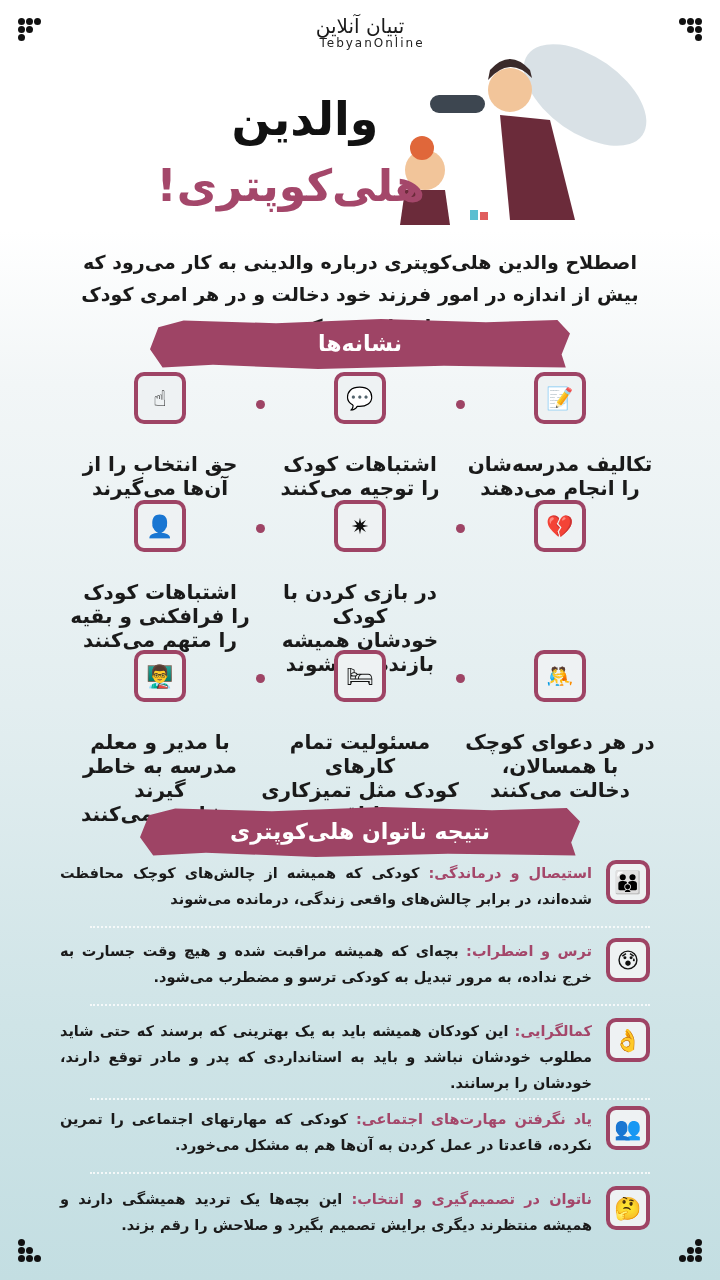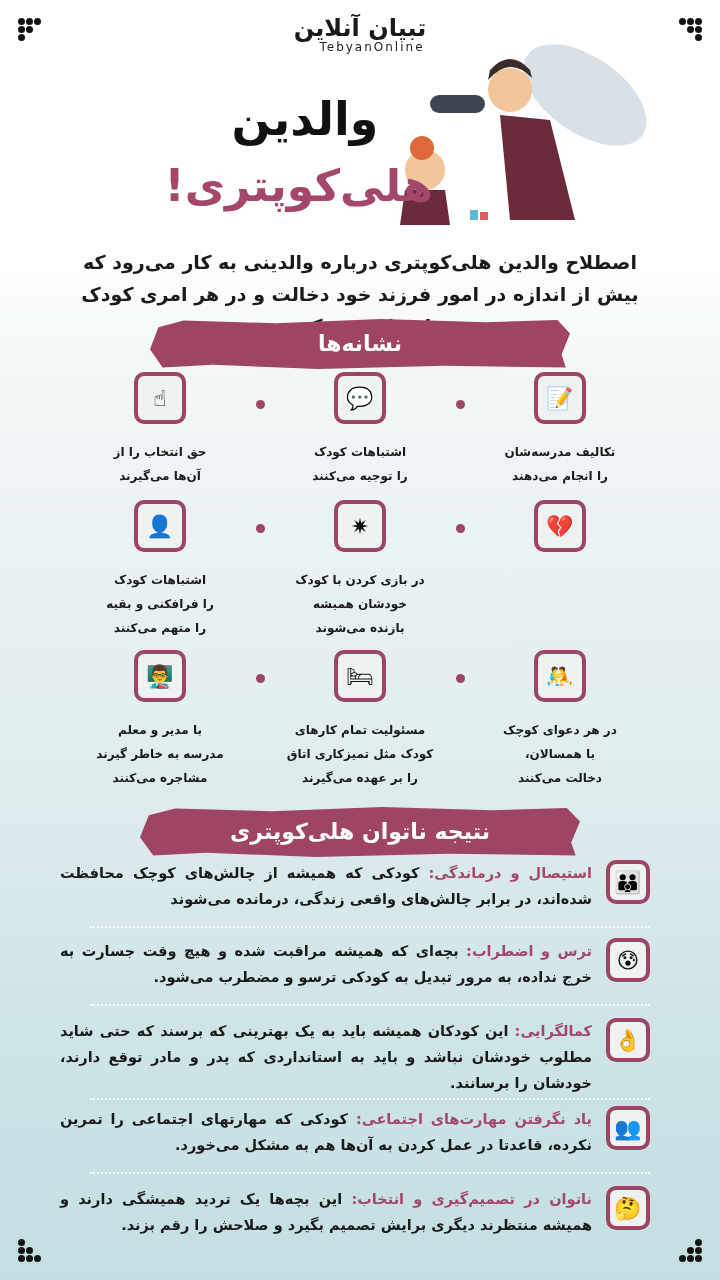--- a/index.html
+++ b/index.html
@@ -3,33 +3,33 @@
 <meta charset="utf-8">
 <style>
   html,body{margin:0;padding:0;}
   body{width:720px;height:1280px;overflow:hidden;position:relative;
     font-family:"DejaVu Sans","Liberation Sans",sans-serif;
     background:linear-gradient(180deg,#ffffff 0%,#ffffff 18%,#f2f6f7 30%,#e3eef0 55%,#cfe4e7 80%,#c3dee2 100%);
     direction:rtl;color:#1a1a1a;}
   .corner{position:absolute;width:30px;height:30px;}
   .corner span{position:absolute;width:7px;height:7px;border-radius:50%;background:#111;}
   .logo{position:absolute;top:14px;left:0;width:720px;text-align:center;direction:ltr;}
-  .logo .fa{font-size:24px;font-weight:bold;letter-spacing:1px;}
+  .logo .fa{font-size:20px;font-weight:normal;letter-spacing:1px;}
   .logo .en{font-size:12px;letter-spacing:2px;color:#222;margin-top:-2px;margin-left:24px;}
   .title1{position:absolute;top:92px;left:205px;width:200px;text-align:center;font-size:46px;font-weight:bold;color:#111;}
-  .title2{position:absolute;top:160px;left:193px;width:240px;text-align:center;font-size:44px;font-weight:bold;color:#a4476a;}
+  .title2{position:absolute;top:160px;left:185px;width:240px;text-align:center;font-size:44px;font-weight:bold;color:#a4476a;}
   .illus{position:absolute;top:20px;left:400px;width:300px;height:210px;}
   .intro{position:absolute;top:246px;left:70px;width:580px;text-align:center;font-size:19px;font-weight:bold;line-height:32px;}
   .banner{position:absolute;height:52px;background:#9e4465;color:#fff;text-align:center;font-size:22px;font-weight:bold;line-height:52px;
     clip-path:polygon(2% 18%,8% 5%,30% 10%,55% 2%,80% 8%,97% 4%,100% 30%,98% 70%,99% 95%,70% 92%,40% 98%,15% 90%,3% 95%,0% 60%);}
   .grid{position:absolute;left:60px;width:600px;}
   .cell{position:absolute;width:200px;text-align:center;}
   .icon-box{width:44px;height:44px;margin:0 auto;border:4px solid #9e4465;border-radius:10px;background:#eef2f3;
     display:flex;align-items:center;justify-content:center;font-size:22px;color:#111;}
-  .cell .txt{margin-top:16px;font-size:12px;font-weight:bold;line-height:24px;white-space:pre-line;}
+  .cell .txt{margin-top:28px;font-size:20px;font-weight:bold;line-height:24px;white-space:pre-line;}
   .dot{position:absolute;width:9px;height:9px;border-radius:50%;background:#9e4465;}
   .res{position:absolute;left:60px;width:590px;display:flex;flex-direction:row;align-items:flex-start;}
   .res .icon-box{flex:0 0 auto;margin:0 0 0 14px;width:36px;height:36px;}
   .res .rt{font-size:14.5px;font-weight:bold;line-height:26px;text-align:justify;}
   .res .hl{color:#a4476a;}
   .sep{position:absolute;left:90px;width:560px;border-top:2px dotted #ffffff;opacity:.8;}
 </style>
 </head>
 <body>
 

